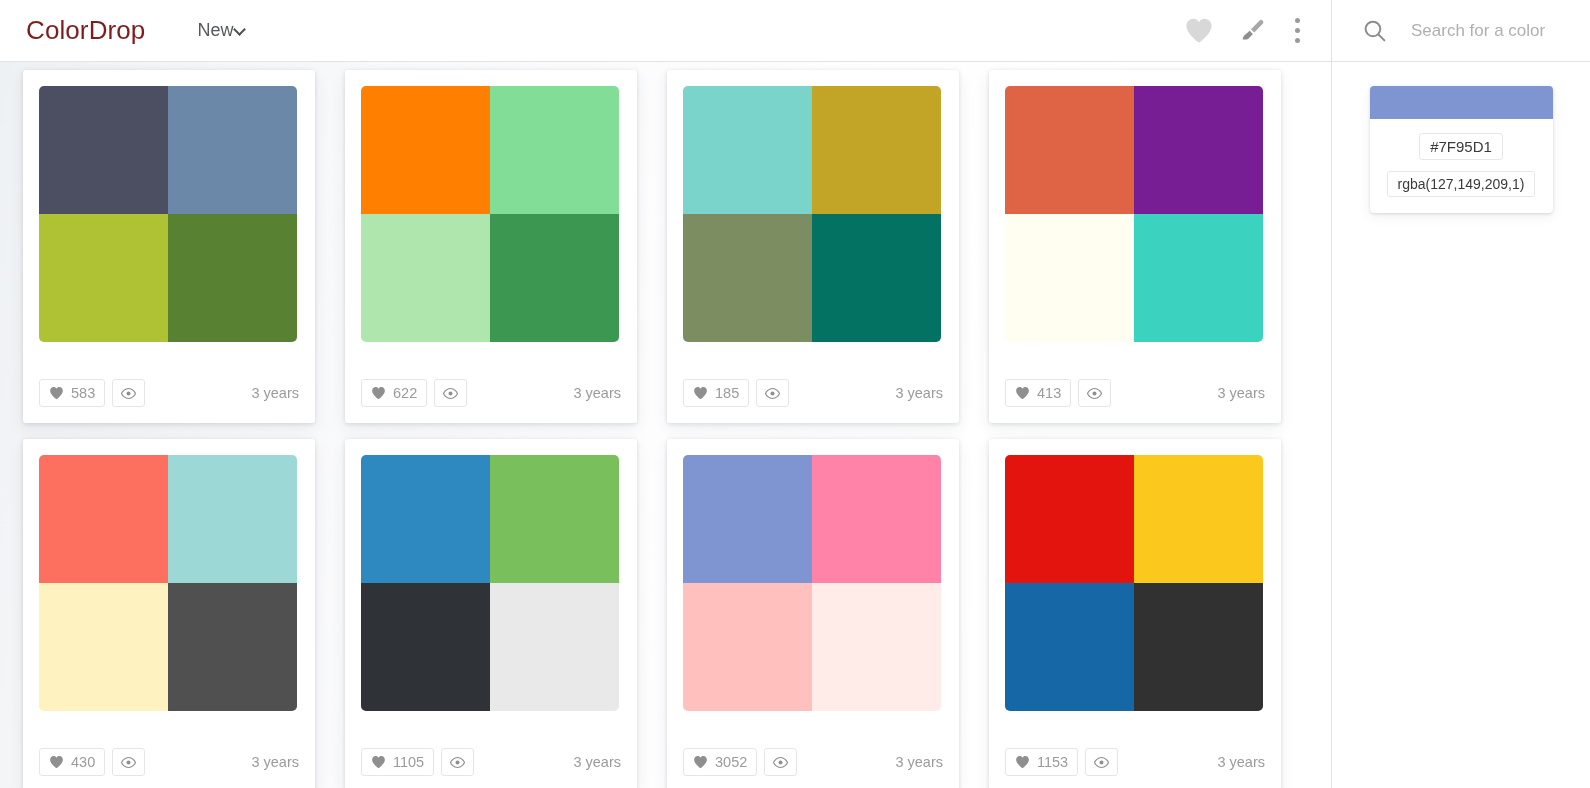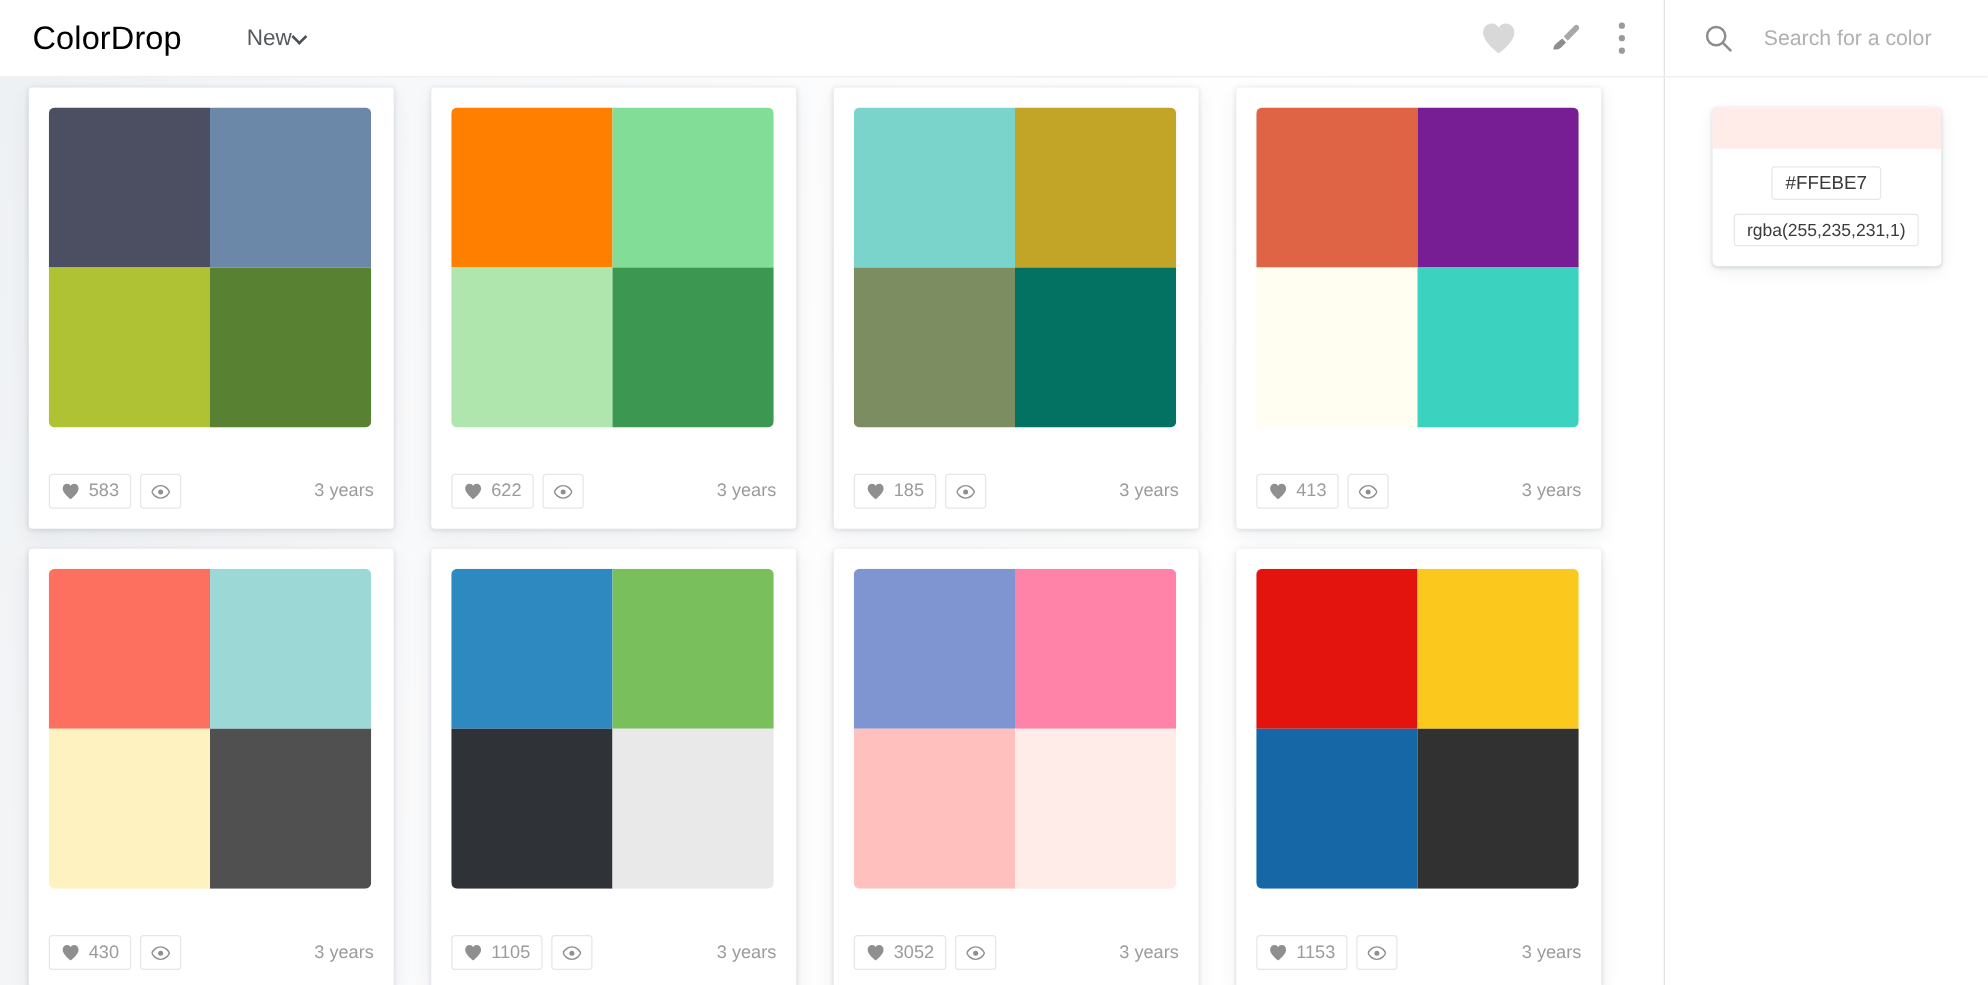--- a/index.html
+++ b/index.html
@@ -29,21 +29,21 @@
   .topbar-left {
     flex: 0 0 1332px;
     display: flex;
     align-items: center;
     padding-left: 26px;
     border-right: 1px solid #e3e3e3;
     background: #fff;
   }
   .brand {
     font-size: 26px;
-    color: #000000;
+    color: #7f1d1d;
     font-weight: 400;
     letter-spacing: .1px;
     white-space: nowrap;
   }
   .nav-new {
     margin-left: 52px;
     font-size: 18px;
     color: #555a5e;
     display: flex;
     align-items: center;
@@ -461,21 +461,21 @@
                   </svg></span>
               </div>
               <div class="age">3 years</div>
             </div>
           </div>
         </div>
     </div>
 
     <div class="sidebar" id="color-sidebar">
         <div class="color-card">
-          <div class="color-card-swatch" style="background: rgb(255, 235, 231);"></div>
-          <div class="val-box val-hex">#FFEBE7</div>
-          <div class="val-box val-rgba">rgba(255,235,231,1)</div>
+          <div class="color-card-swatch" style="background: rgb(127, 149, 209);"></div>
+          <div class="val-box val-hex">#7F95D1</div>
+          <div class="val-box val-rgba">rgba(127,149,209,1)</div>
         </div>
       </div>
 
   </div>
 
 </div>
 
 </body></html>

